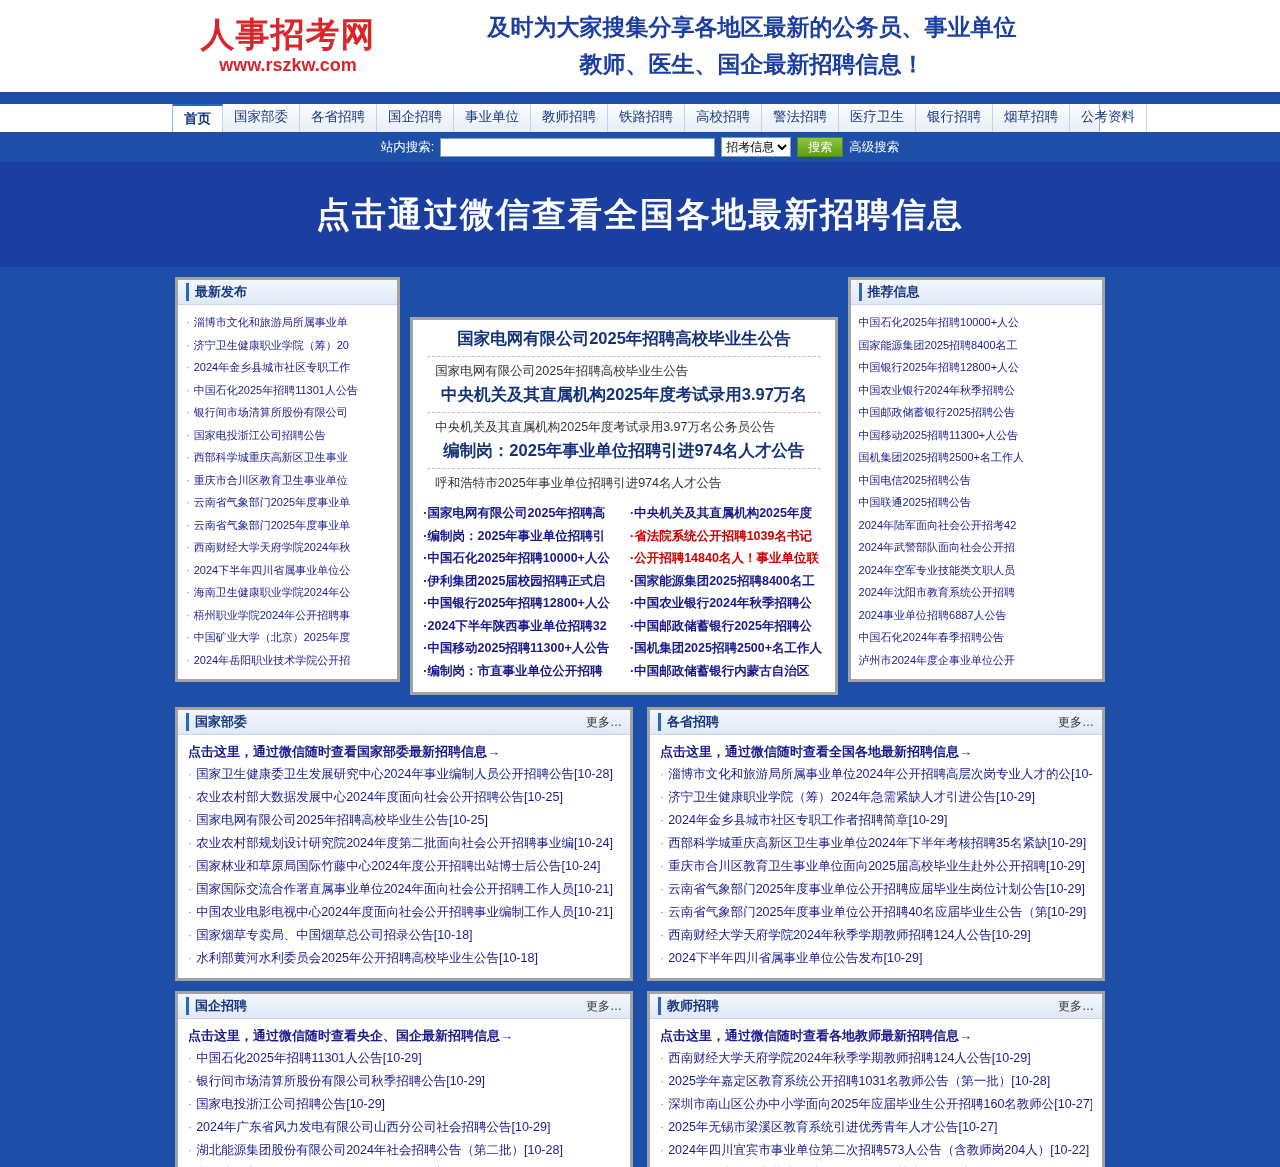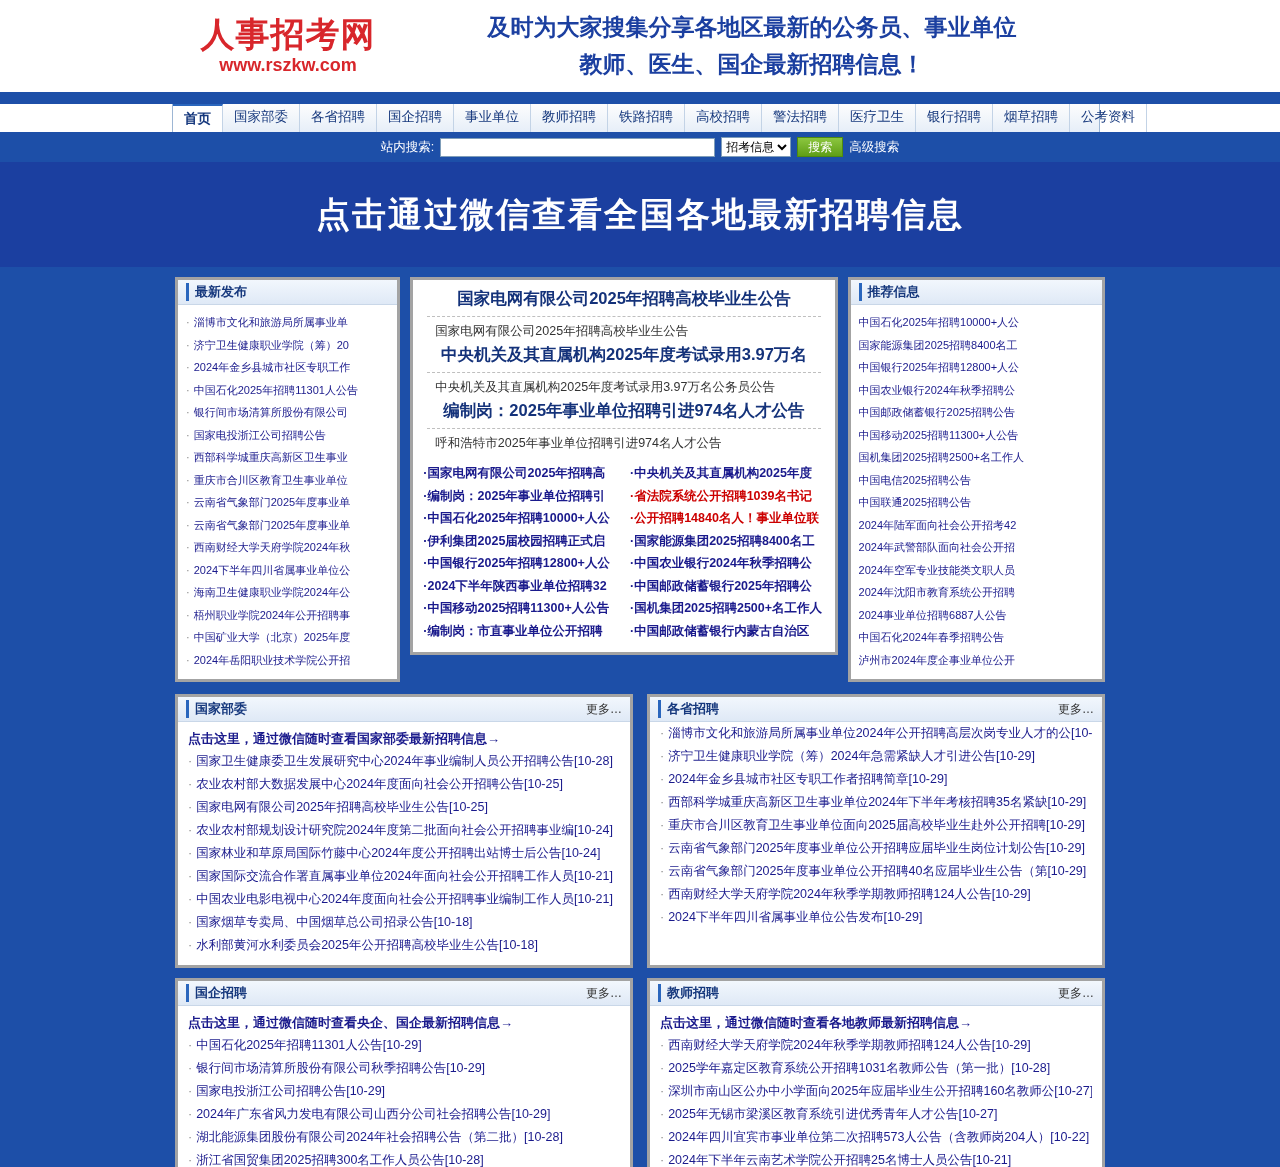--- a/index.html
+++ b/index.html
@@ -138,21 +138,21 @@
   .cols3 {
     display: flex;
     gap: 10px;
     align-items: flex-start;
   }
   .panel {
     background: #ffffff;
     border: 3px solid #a3a3a3;
   }
   .col-left { width: 232px; }
-  .col-mid { width: 440px; }
+  .col-mid { width: 440px; margin-top: 40px; }
   .col-right { width: 265px; }
 
   .panel-head {
     background: linear-gradient(#f2f7fd, #dfe9f6);
     border-bottom: 1px solid #c9d7e8;
     height: 25px;
     display: flex;
     align-items: center;
     justify-content: space-between;
     padding: 0 8px;
@@ -413,20 +413,21 @@
             <li class="dot"><a>水利部黄河水利委员会2025年公开招聘高校毕业生公告[10-18]</a></li>
           </ul>
         </div>
       </div>
 
       <div class="panel block">
         <div class="panel-head">
           <span class="t">各省招聘</span>
           <a class="more">更多…</a>
         </div>
+        <div class="wechat-line">点击这里，通过微信随时查看全国各地最新招聘信息→</div>
         <div class="block-list">
           <ul>
             <li class="dot"><a>淄博市文化和旅游局所属事业单位2024年公开招聘高层次岗专业人才的公[10-29]</a></li>
             <li class="dot"><a>济宁卫生健康职业学院（筹）2024年急需紧缺人才引进公告[10-29]</a></li>
             <li class="dot"><a>2024年金乡县城市社区专职工作者招聘简章[10-29]</a></li>
             <li class="dot"><a>西部科学城重庆高新区卫生事业单位2024年下半年考核招聘35名紧缺[10-29]</a></li>
             <li class="dot"><a>重庆市合川区教育卫生事业单位面向2025届高校毕业生赴外公开招聘[10-29]</a></li>
             <li class="dot"><a>云南省气象部门2025年度事业单位公开招聘应届毕业生岗位计划公告[10-29]</a></li>
             <li class="dot"><a>云南省气象部门2025年度事业单位公开招聘40名应届毕业生公告（第[10-29]</a></li>
             <li class="dot"><a>西南财经大学天府学院2024年秋季学期教师招聘124人公告[10-29]</a></li>

